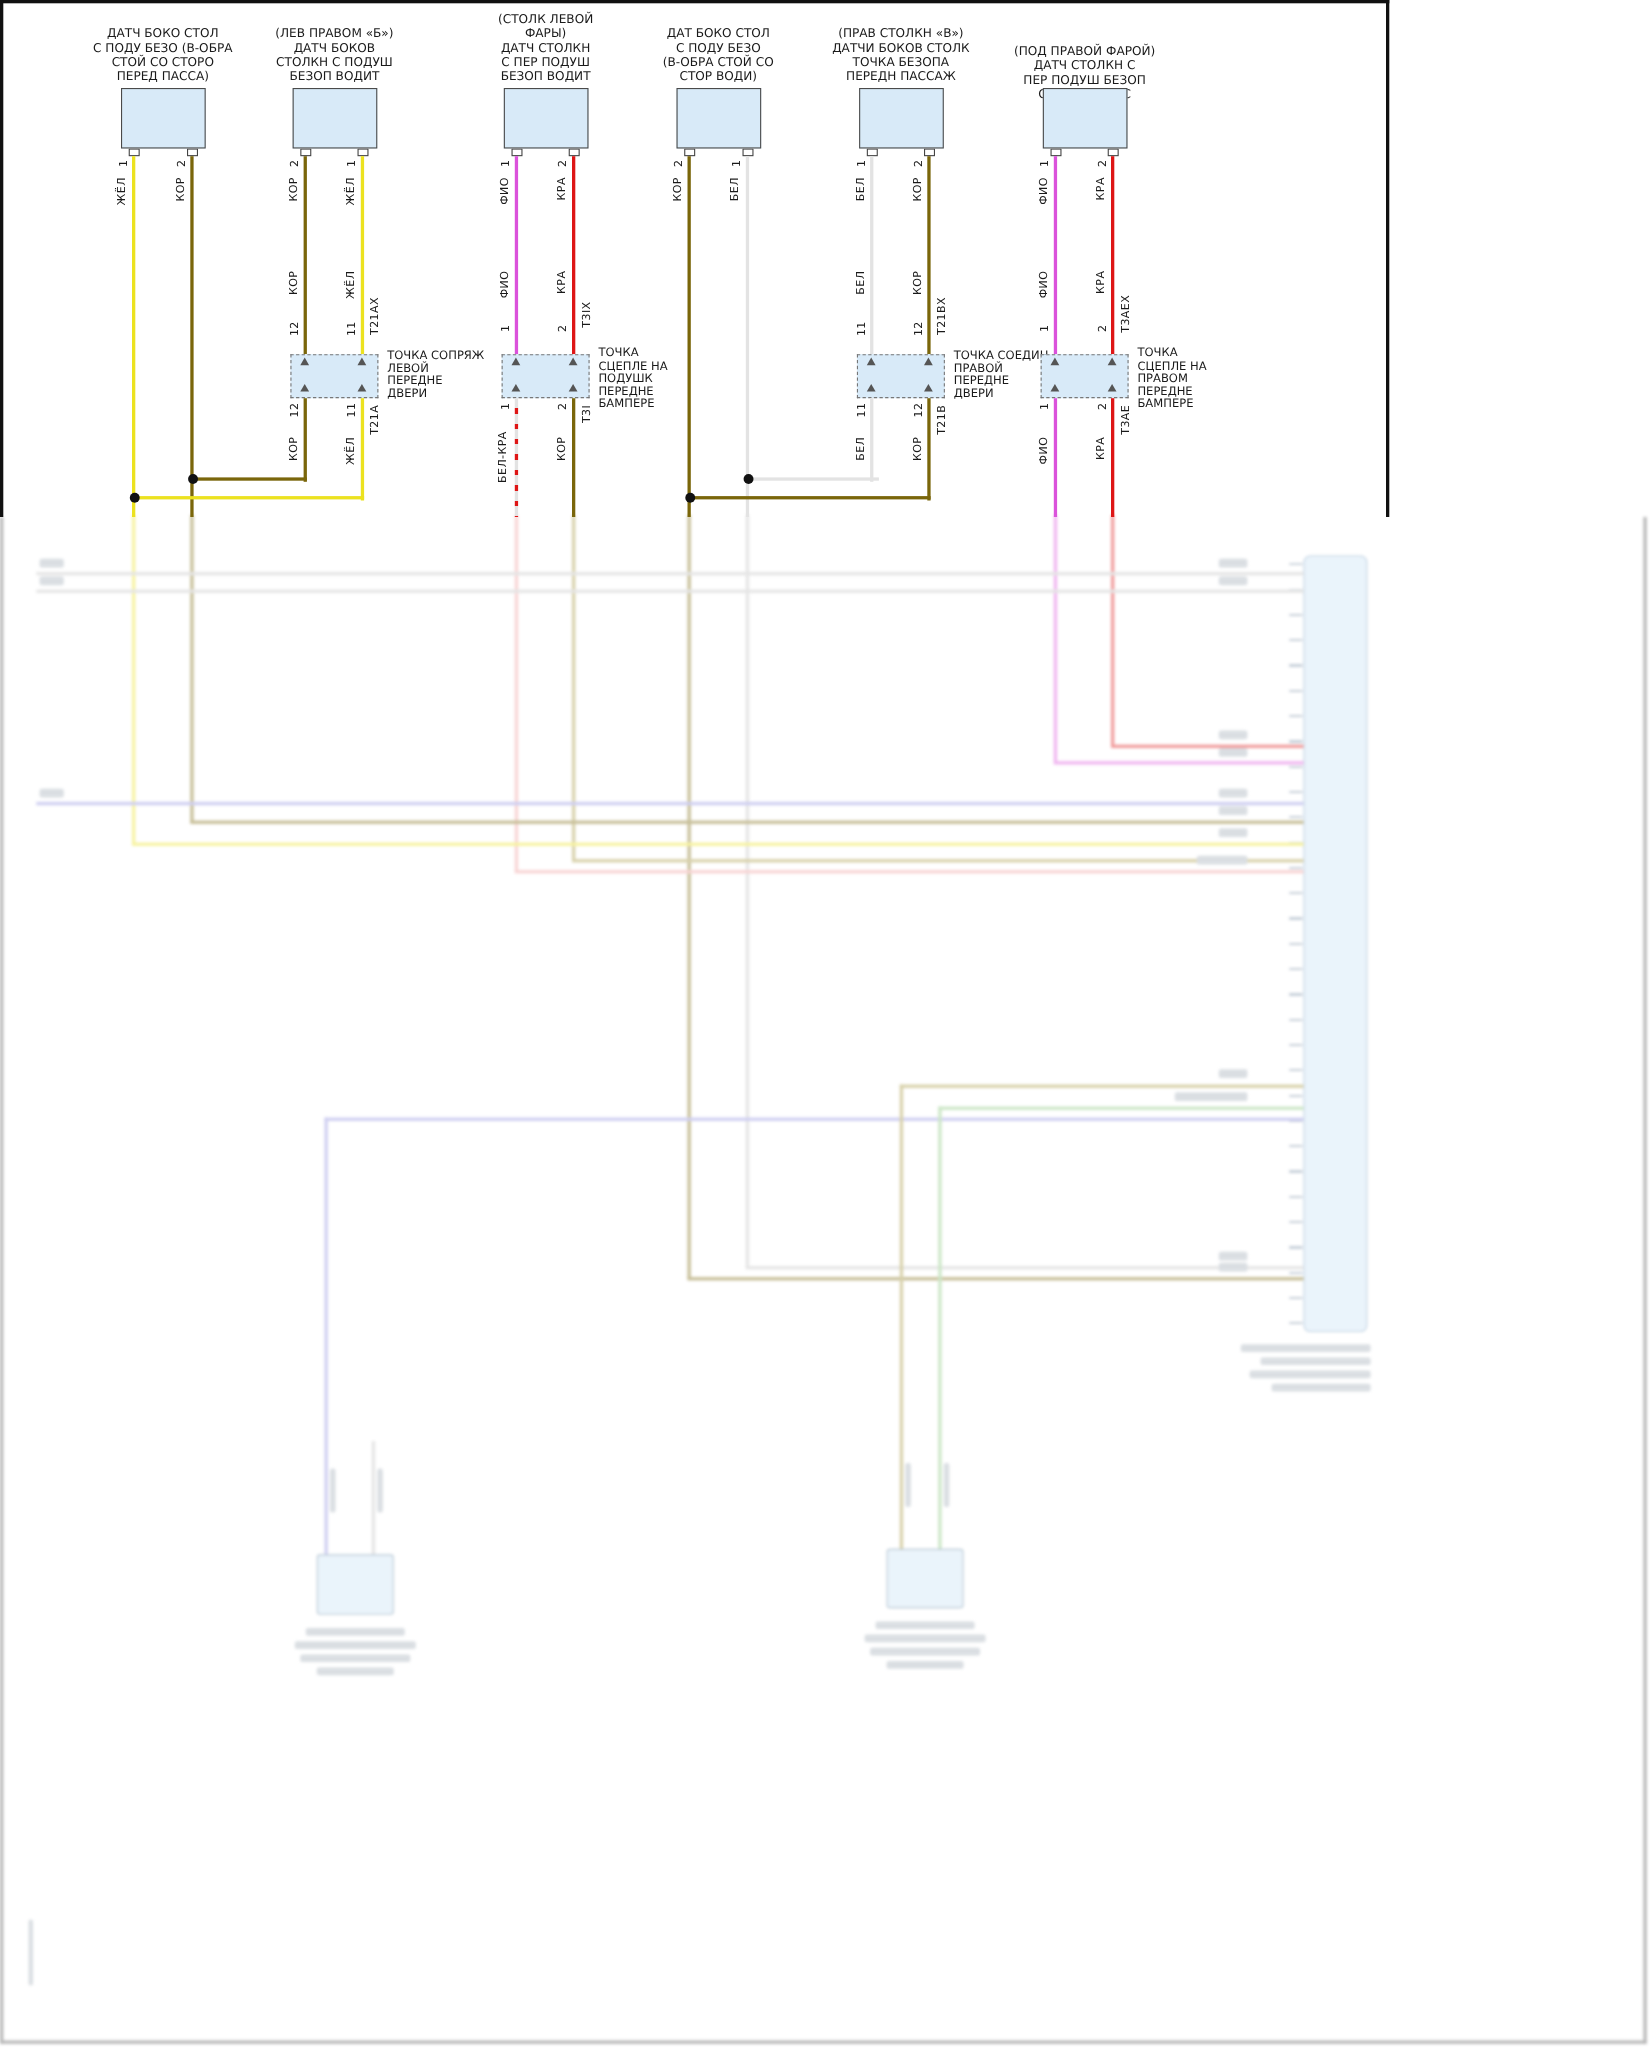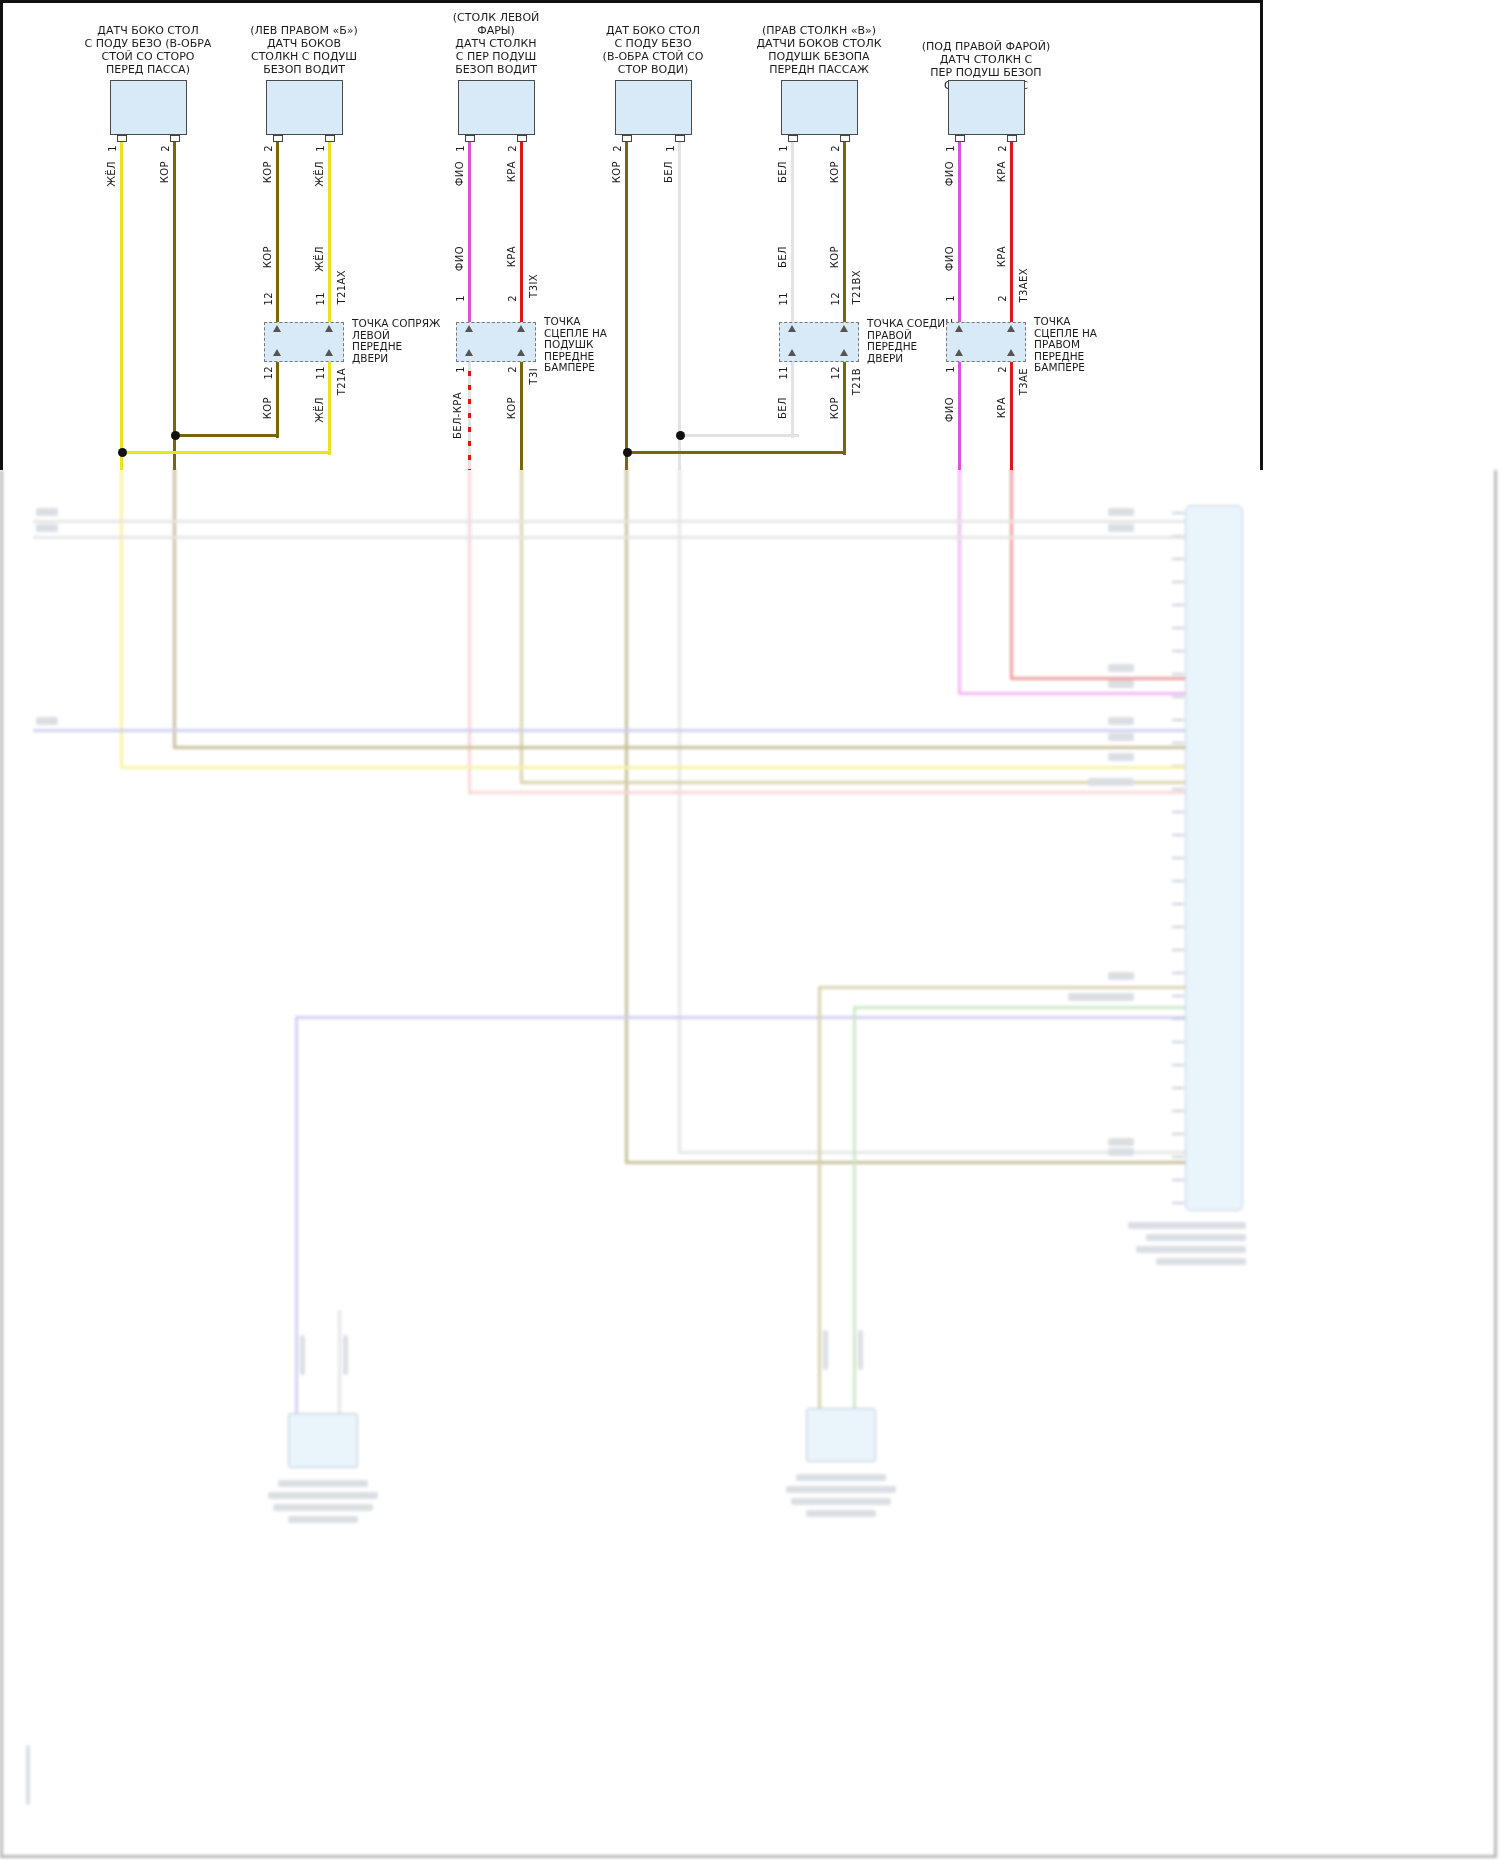--- a/index.html
+++ b/index.html
@@ -237,21 +237,21 @@
     <div class="abs vtext" style="left:612px;top:145px">2</div>
     <div class="abs vtext" style="left:665px;top:145px">1</div>
     <div class="abs vtext" style="left:611px;top:161px">КОР</div>
     <div class="abs vtext" style="left:663px;top:161px">БЕЛ</div>
     <div class="abs vw c-kor" style="left:625px;top:142px;height:328px"></div>
     <div class="abs vw c-bel" style="left:678px;top:142px;height:328px"></div>
 
     <div class="abs lbl" style="left:724px;top:24px;width:190px">
       <div>(ПРАВ СТОЛКН «В»)</div>
       <div>ДАТЧИ БОКОВ СТОЛК</div>
-      <div>ПОДУШК БЕЗОПА</div>
+      <div>ТОЧКА БЕЗОПА</div>
       <div>ПЕРЕДН ПАССАЖ</div>
     </div>
     <div class="abs box" style="left:781px;top:80px;width:77px;height:55px"></div>
     <div class="abs notch" style="left:788px;top:135px"></div>
     <div class="abs notch" style="left:840px;top:135px"></div>
     <div class="abs vtext" style="left:778px;top:145px">1</div>
     <div class="abs vtext" style="left:830px;top:145px">2</div>
     <div class="abs vtext" style="left:777px;top:161px">БЕЛ</div>
     <div class="abs vtext" style="left:829px;top:161px">КОР</div>
     <div class="abs vw c-bel" style="left:791px;top:142px;height:180px"></div>

